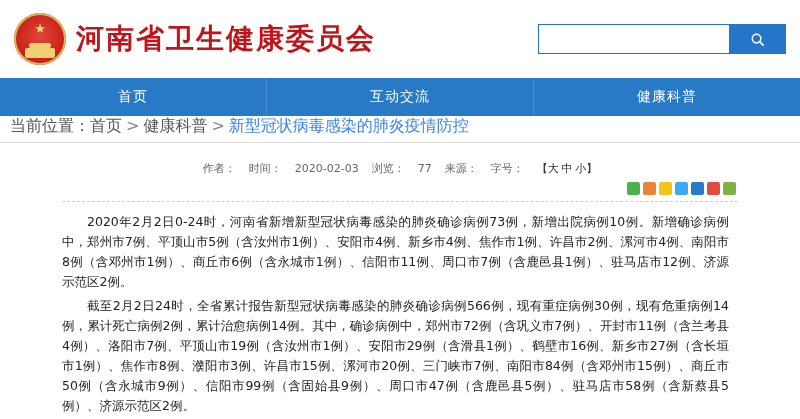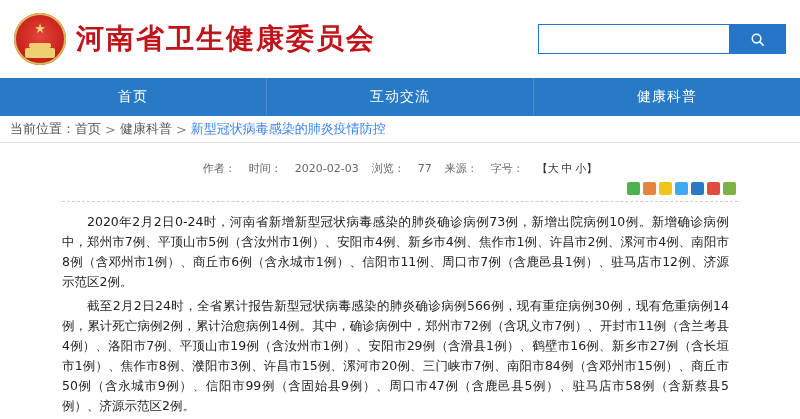--- a/index.html
+++ b/index.html
@@ -136,23 +136,23 @@
     cursor: pointer;
     border-right: 1px solid #4a8dd0;
     box-sizing: border-box;
   }
   .nav-item:last-child { border-right: none; }
 
   
   .breadcrumb {
     height: 26px;
     display: flex;
-    align-items: center;
+    align-items: flex-start;
     padding: 0 10px;
-    font-size: 13px;
+    font-size: 16px;
     font-family: "DejaVu Sans", sans-serif;
     color: #555;
     border-bottom: 1px solid #e2e2e2;
   }
   .breadcrumb .sep { margin: 0 4px; color: #888; }
   .breadcrumb .crumb { color: #3b82f6; }
   .breadcrumb .crumb.link { color: #555; }
 
   
   .article {

